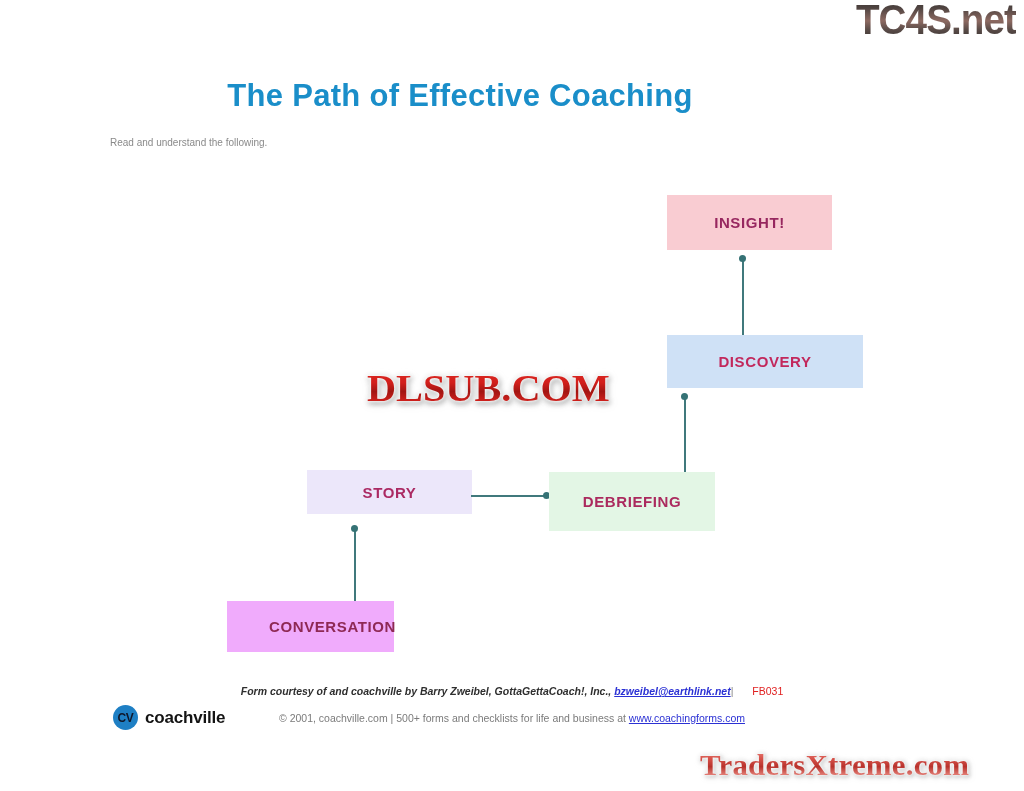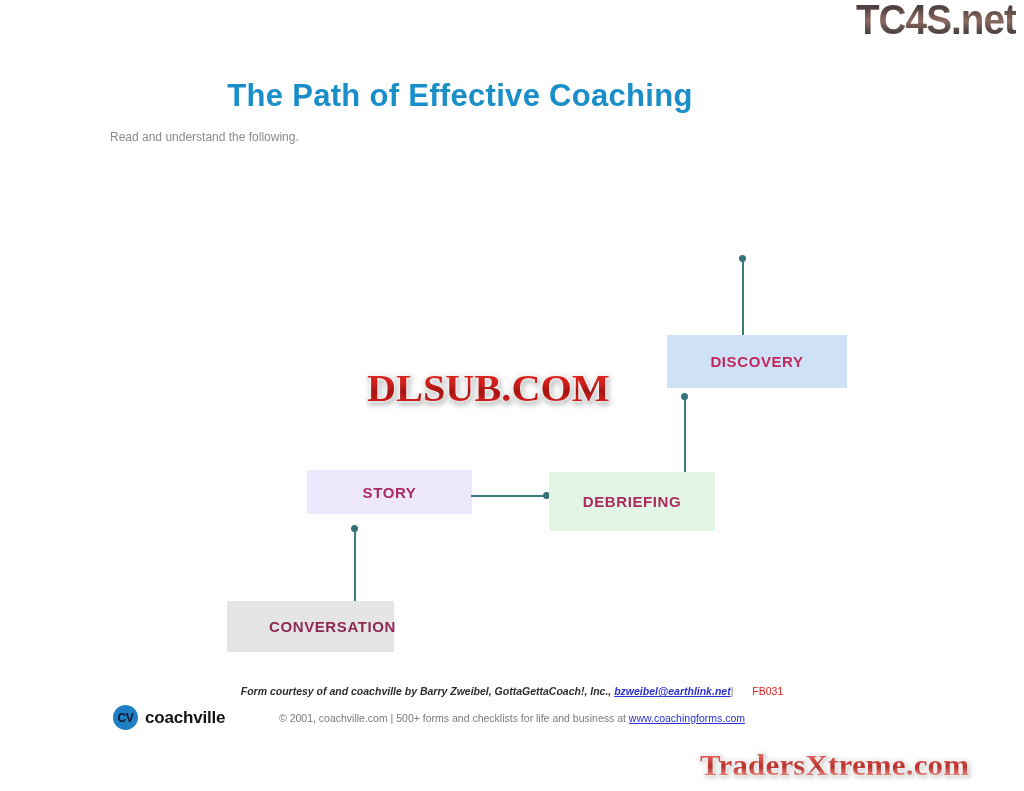--- a/index.html
+++ b/index.html
@@ -49,23 +49,23 @@
     text-align: center;
     color: #1a8ec9;
     font-size: 31px;
     font-weight: bold;
     letter-spacing: 0.3px;
     font-family: "Liberation Sans", sans-serif;
   }
   .page-subtitle {
     position: absolute;
     left: 110px;
-    top: 130px;
+    top: 137px;
     color: #8a8a8a;
-    font-size: 12px;
+    font-size: 10px;
     font-family: "Liberation Sans", sans-serif;
   }
 
   
   .node {
     position: absolute;
     display: flex;
     align-items: center;
     justify-content: center;
     font-weight: bold;
@@ -73,37 +73,37 @@
     letter-spacing: 0.6px;
     font-family: "Liberation Sans", sans-serif;
     box-sizing: border-box;
   }
   .node-insight {
     left: 667px; top: 195px; width: 165px; height: 55px;
     background: #f9ccd2;
     color: #97275f;
   }
   .node-discovery {
-    left: 667px; top: 335px; width: 180px; height: 53px;
+    left: 667px; top: 335px; width: 196px; height: 53px;
     background: #cfe1f6;
     color: #c2285c;
   }
   .node-story {
     left: 307px; top: 470px; width: 165px; height: 44px;
     background: #ece7fa;
     color: #ab2a63;
   }
   .node-debriefing {
     left: 549px; top: 472px; width: 166px; height: 59px;
     background: #e3f6e5;
     color: #ab2a5e;
   }
   .node-conversation {
     left: 227px; top: 601px; width: 167px; height: 51px;
-    background: #e5e5e5;
+    background: #f0abfc;
     color: #8e2954;
     padding-left: 44px;
   }
 
   
   .conn {
     position: absolute;
     background: #40797c;
   }
   .conn-v { width: 2px; }
@@ -222,20 +222,23 @@
 </head>
 <body>
 
 <div id="page">
 
   <div class="wm-tc4s">TC4S.net</div>
 
   <div class="page-title">The Path of Effective Coaching</div>
   <div class="page-subtitle">Read and understand the following.</div>
 
+  <div class="node node-insight">
+    <span>INSIGHT!</span>
+  </div>
 
   <div class="conn conn-v" style="left:742px; top:257px; height:78px;"></div>
   <div class="conn-dot" style="left:739px; top:255px;"></div>
 
   <div class="node node-discovery">
     <span>DISCOVERY</span>
   </div>
 
   <div class="conn conn-v" style="left:684px; top:396px; height:76px;"></div>
   <div class="conn-dot" style="left:681px; top:393px;"></div>

